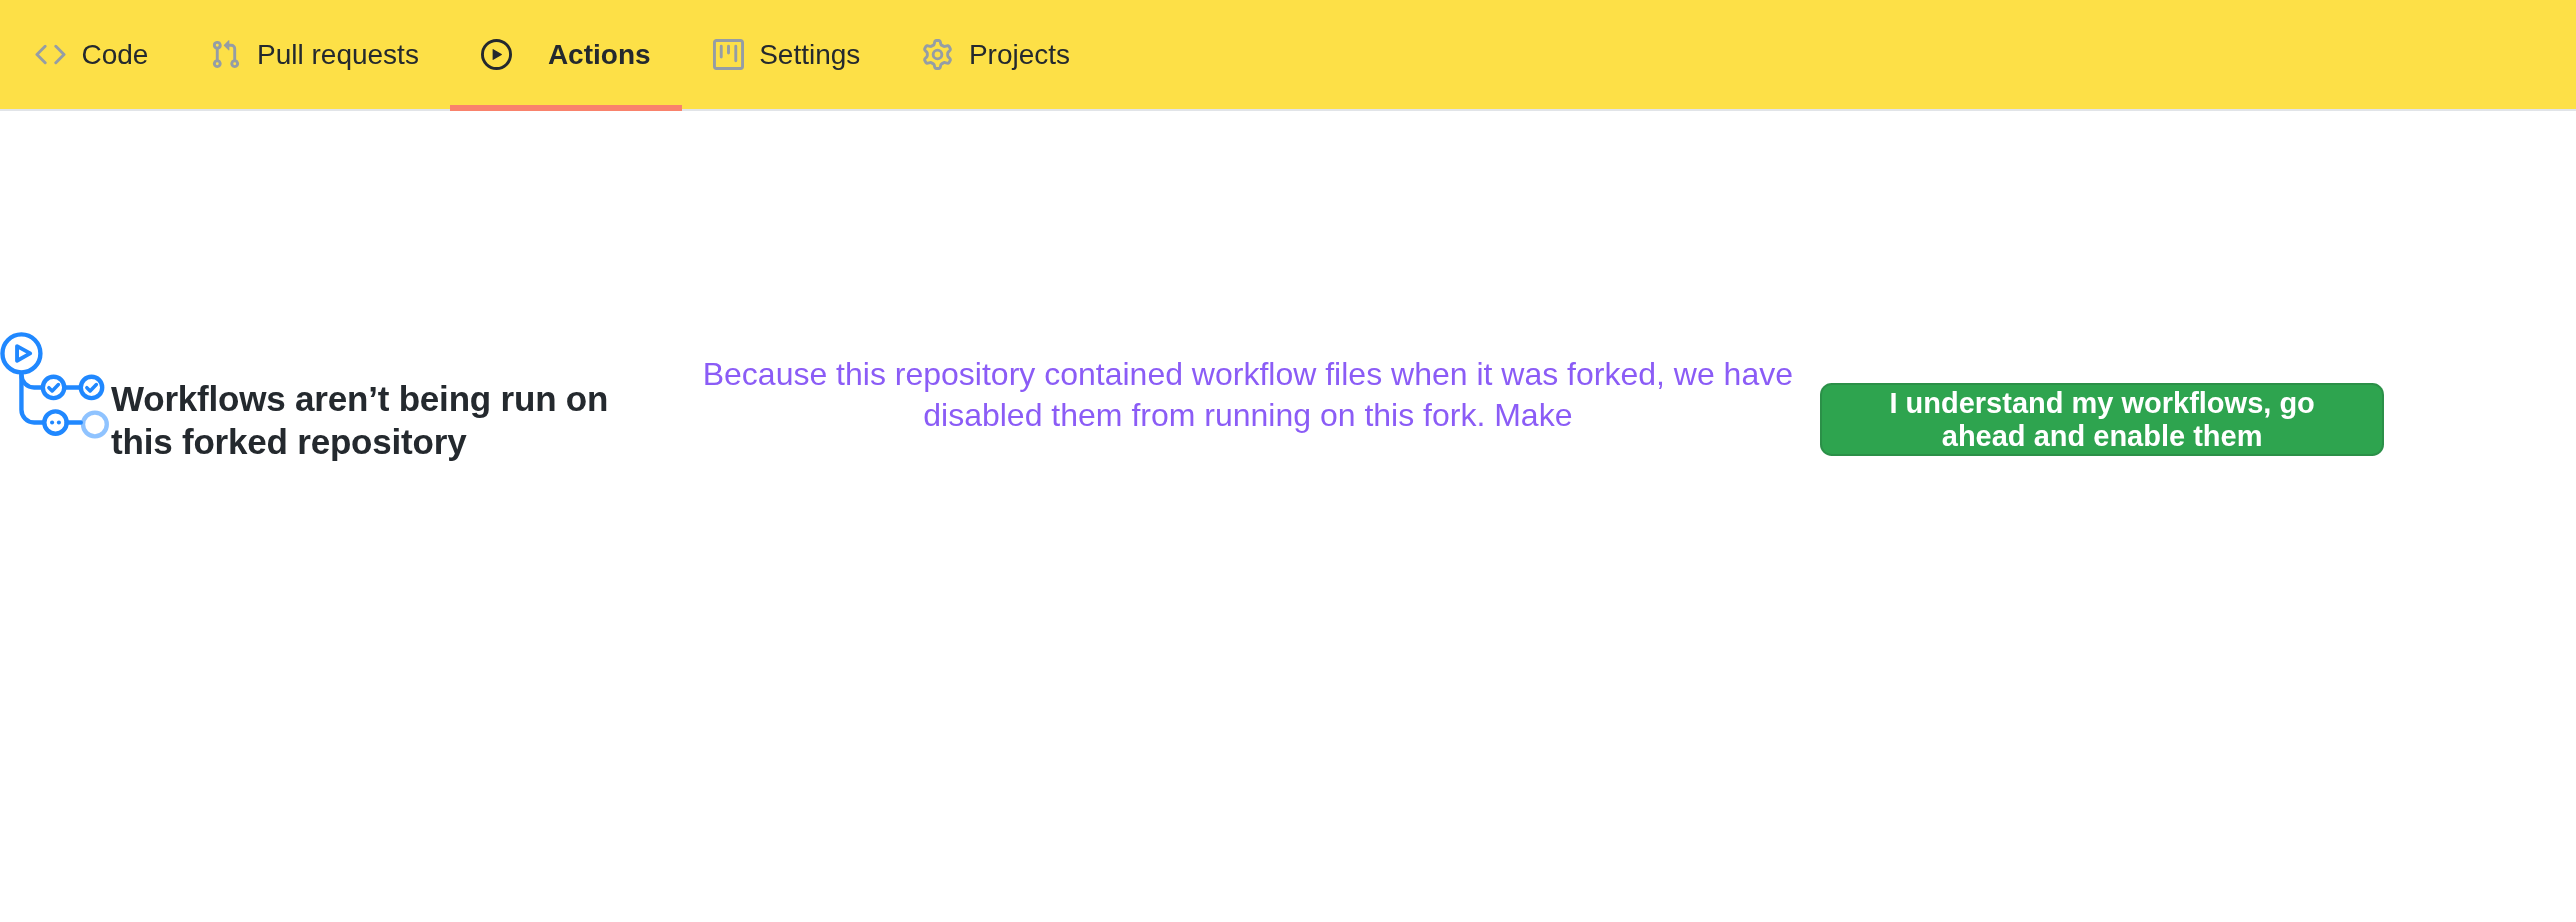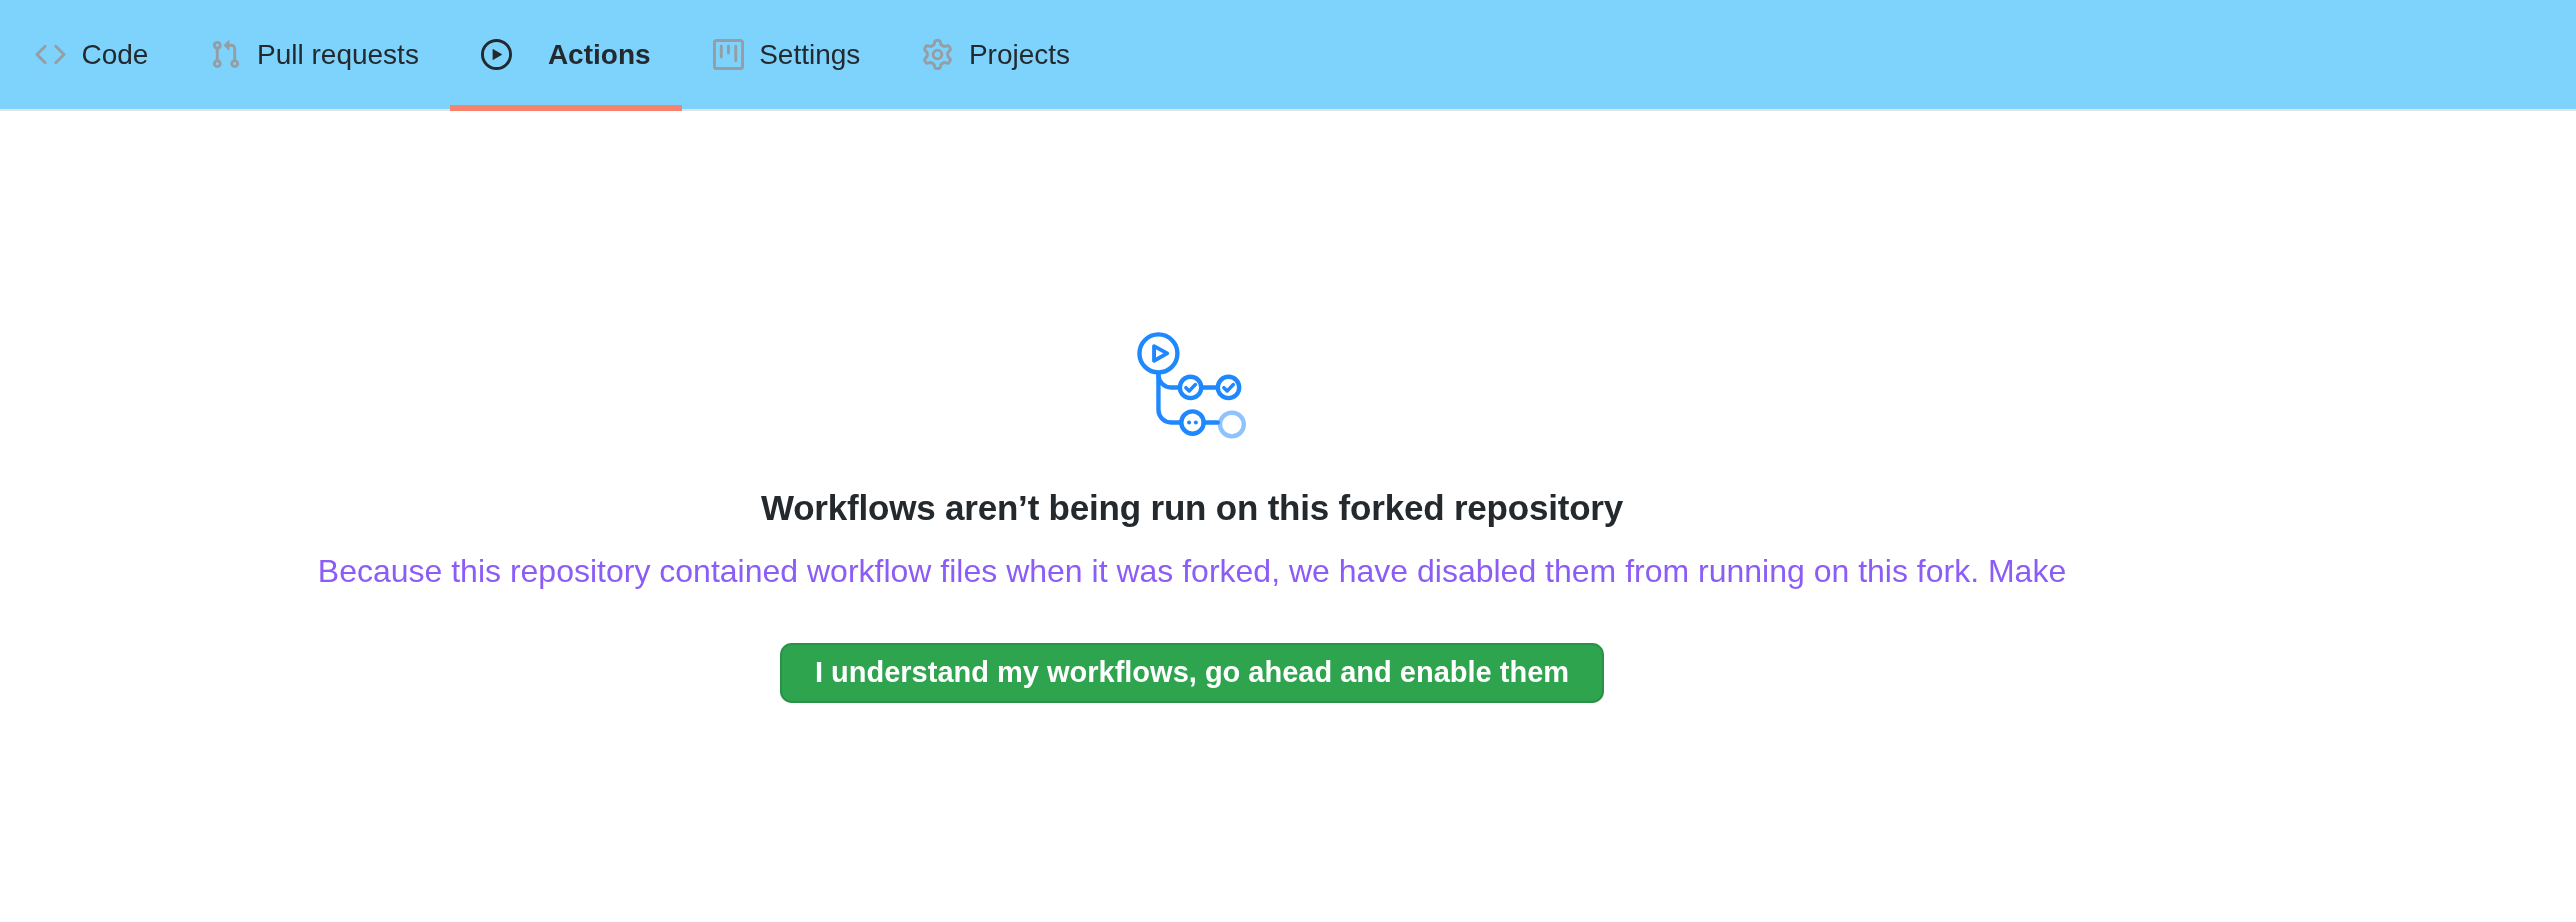--- a/index.html
+++ b/index.html
@@ -3,53 +3,53 @@
 <meta charset="utf-8">
 <style>
   html,body{margin:0;padding:0;}
   body{
     width:2576px;height:923px;overflow:hidden;background:#ffffff;
     font-family:"Liberation Sans",sans-serif;
     -webkit-font-smoothing:antialiased;
   }
   
   .tabbar{
-    height:109px;background:#7dd3fc;border-bottom:2px solid #e1e4e8;
+    height:109px;background:#fde047;border-bottom:2px solid #e1e4e8;
     display:flex;align-items:stretch;padding-left:3.9px;
   }
   .tab{
     position:relative;display:flex;align-items:center;gap:15.6px;
     padding:0 31px;font-size:28px;color:#24292e;text-decoration:none;
     cursor:pointer;white-space:nowrap;
   }
   .tab .ticon{display:flex;align-items:center;}
   .tab .ticon svg{width:31px;height:31px;fill:#959da5;}
   .tab.active{font-weight:700;gap:36px;}
   .tab.active .ticon svg{fill:#24292e;}
   .tab.active::after{
     content:"";position:absolute;left:0;right:0;bottom:-2px;height:5.9px;
     background:#f9826c;
   }
   
   .content{
-    width:2384px;display:flex;flex-direction:column;align-items:center;
+    width:2384px;display:flex;flex-direction:row;
     padding-top:221px;
   }
   .wf-illustration{width:111px;height:109px;}
   .bs-title{
     margin:45px 0 0;font-size:35px;line-height:43px;font-weight:700;
     color:#24292e;letter-spacing:-0.2px;
   }
   .bs-desc{
     margin:21.5px 0 0;font-size:32px;line-height:41px;color:#8b5cf6;
     text-align:center;
   }
   .bs-desc .line{display:block;}
   .btn-primary{
-    margin-top:51px;height:60px;padding:0 33px;
+    margin-top:51px;height:73px;padding:0 33px;
     font-family:"Liberation Sans",sans-serif;
     font-size:29px;font-weight:700;color:#ffffff;
     background:#2ea44f;border:2px solid rgba(27,31,35,0.15);
     border-radius:11.7px;box-sizing:border-box;cursor:pointer;
     display:inline-flex;align-items:center;
   }
   .wf-link{
     margin-top:37px;font-size:28px;color:#0366d6;text-decoration:none;
     cursor:pointer;
   }

